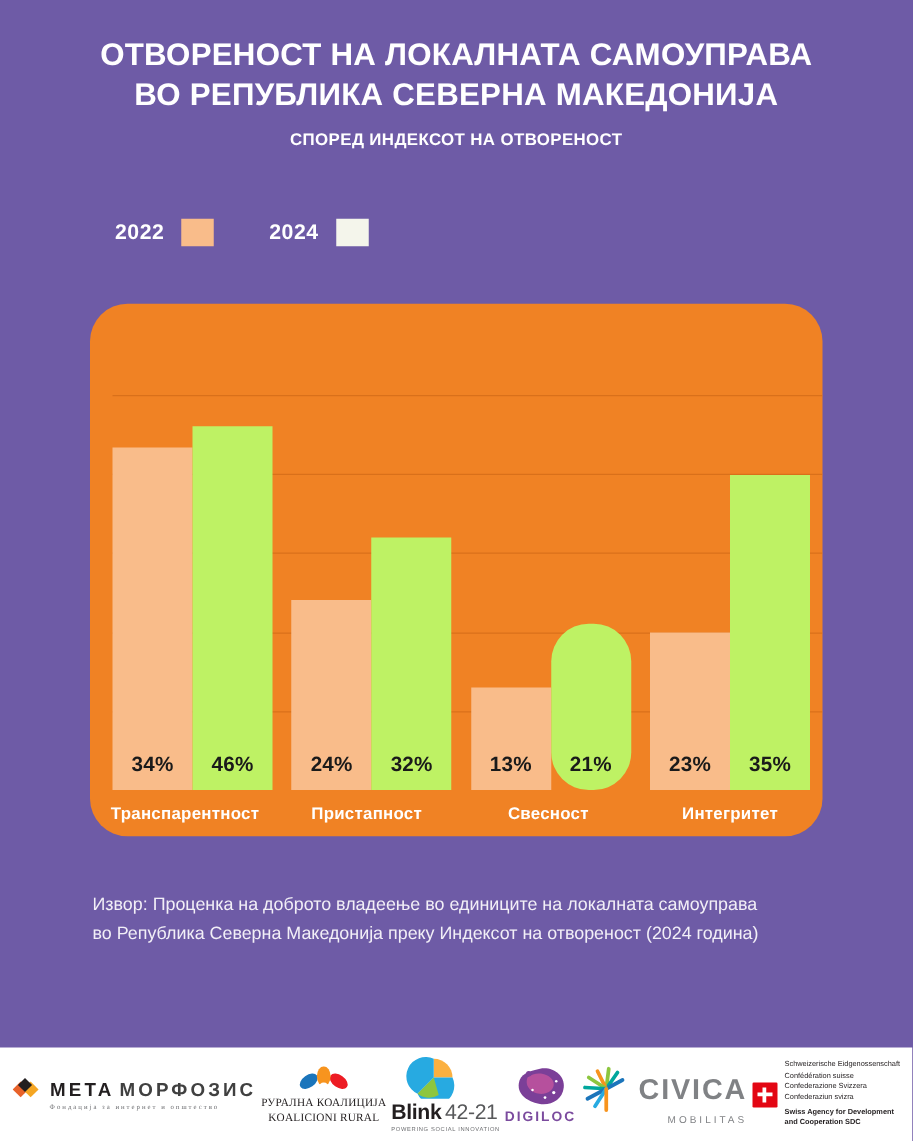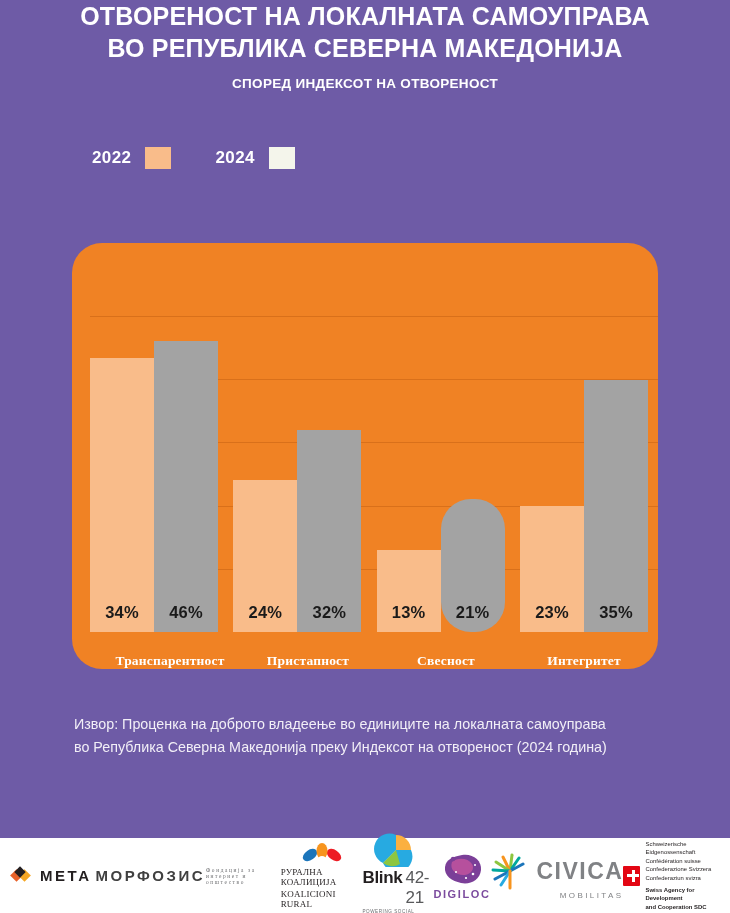--- a/index.html
+++ b/index.html
@@ -8,20 +8,21 @@
     width: 730px;
     height: 913px;
     background: #6E5BA6;
     font-family: "Liberation Sans", sans-serif;
     overflow: hidden;
     position: relative;
   }
 
   
   .header {
+    padding-top: 28px;
     text-align: center;
   }
   .title-line {
     color: #FFFFFF;
     font-size: 25px;
     font-weight: bold;
     letter-spacing: 0.2px;
     line-height: 1.28;
     text-transform: uppercase;
   }
@@ -95,38 +96,37 @@
     height: 100%;
   }
   .bar {
     width: 64px;
     position: relative;
     display: flex;
     align-items: flex-end;
     justify-content: center;
   }
   .bar-2022 { background: #F9BC8A; }
-  .bar-2024 { background: #a3a3a3; }
+  .bar-2024 { background: #bef264; }
   .bar-value {
     color: #1A1A1A;
     font-size: 16.5px;
     font-weight: bold;
     padding-bottom: 10px;
     letter-spacing: 0.2px;
   }
   .cat-axis {
     position: absolute;
-    left: 34px;
+    left: 12px;
     right: 10px;
     top: 389px;
     height: 37px;
     display: flex;
     justify-content: space-between;
-    align-items: flex-end;
-    font-family: Liberation Serif, serif;
+    align-items: center;
   }
   .cat-label {
     width: 128px;
     text-align: center;
     color: #FFFFFF;
     font-size: 13.5px;
     font-weight: bold;
     letter-spacing: 0.2px;
   }
 
@@ -150,21 +150,21 @@
     height: 75px;
     background: #FFFFFF;
     display: flex;
     align-items: center;
     justify-content: space-between;
     padding: 0 10px;
   }
   .logo { display: flex; align-items: center; justify-content: center; }
 
   
-  .logo-meta { flex-direction: row; gap: 1px; }
+  .logo-meta { flex-direction: column; gap: 1px; }
   .meta-row { display: flex; align-items: center; gap: 4px; }
   .meta-word1 {
     font-family: "Liberation Sans", sans-serif;
     font-size: 15px; font-weight: bold; letter-spacing: 2.5px; color: #231F20;
   }
   .meta-word2 {
     font-family: "Liberation Sans", sans-serif;
     font-size: 15px; font-weight: bold; letter-spacing: 2.5px; color: #404040;
   }
   .meta-tag {

